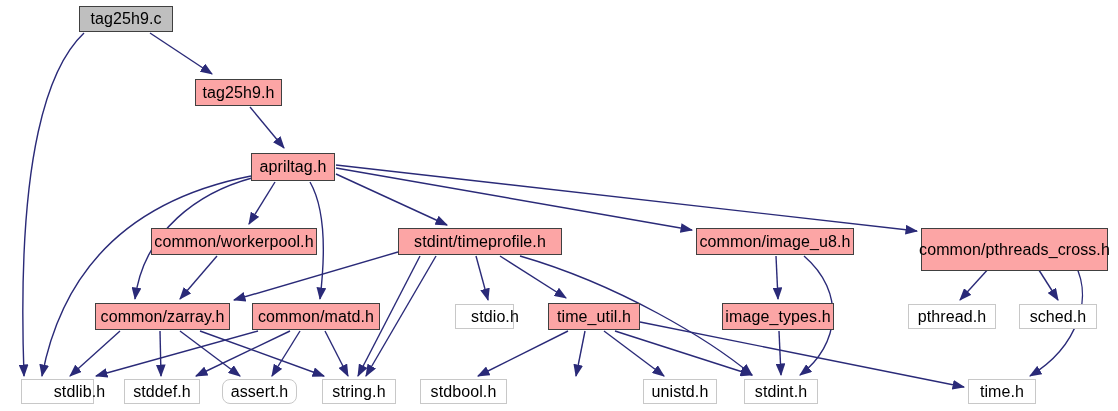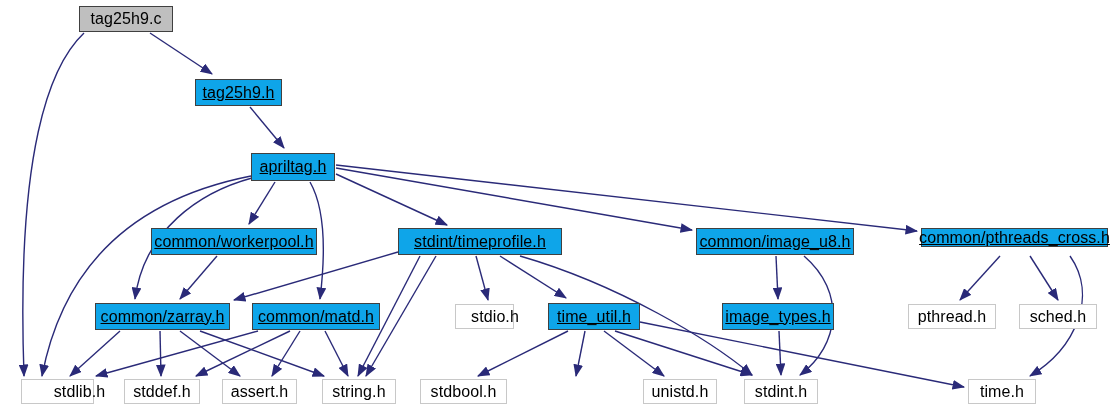--- a/index.html
+++ b/index.html
@@ -29,22 +29,21 @@
     align-items: center;
     justify-content: center;
     background: #ffffff;
     font-size: 16px;
     color: #000000;
     white-space: nowrap;
     letter-spacing: 0.1px;
   }
   .node-box.kind-local {
     border: 1.6px solid #404040;
-    background: #0ea5e9;
-    text-decoration: underline;
+    background: #fca5a5;
   }
   .node-box.kind-current {
     border: 1.6px solid #404040;
     background: #bfbfbf;
   }
   .node-box.kind-system {
     border: 1.3px solid #c8c8c8;
     background: #ffffff;
   }
   .node-label {
@@ -112,21 +111,21 @@
       </div>
       <div class="node-box kind-local" style="left: 151px; top: 228px; width: 166px; height: 27px;">
         <span class="node-label">common/workerpool.h</span>
       </div>
       <div class="node-box kind-local" style="left: 398px; top: 228px; width: 164px; height: 27px;">
         <span class="node-label">stdint/timeprofile.h</span>
       </div>
       <div class="node-box kind-local" style="left: 696px; top: 228px; width: 158px; height: 27px;">
         <span class="node-label">common/image_u8.h</span>
       </div>
-      <div class="node-box kind-local" style="left: 921px; top: 228px; width: 187px; height: 19px;">
+      <div class="node-box kind-local" style="left: 921px; top: 228px; width: 187px; height: 43px;">
         <span class="node-label">common/pthreads_cross.h</span>
       </div>
       <div class="node-box kind-local" style="left: 95px; top: 303px; width: 135px; height: 27px;">
         <span class="node-label">common/zarray.h</span>
       </div>
       <div class="node-box kind-local" style="left: 252px; top: 303px; width: 128px; height: 27px;">
         <span class="node-label">common/matd.h</span>
       </div>
       <div class="node-box kind-system" style="left: 455px; top: 304px; width: 59px; height: 25px; padding-left: 21px;">
         <span class="node-label">stdio.h</span>
@@ -142,21 +141,21 @@
       </div>
       <div class="node-box kind-system" style="left: 1019px; top: 304px; width: 78px; height: 25px;">
         <span class="node-label">sched.h</span>
       </div>
       <div class="node-box kind-system" style="left: 21px; top: 379px; width: 73px; height: 25px; padding-left: 44px;">
         <span class="node-label">stdlib.h</span>
       </div>
       <div class="node-box kind-system" style="left: 124px; top: 379px; width: 76px; height: 25px;">
         <span class="node-label">stddef.h</span>
       </div>
-      <div class="node-box kind-system" style="left: 222px; top: 379px; width: 75px; height: 25px;">
+      <div class="node-box kind-system" style="left: 222px; top: 379px; width: 75px; height: 25px; border-radius: 8px;">
         <span class="node-label">assert.h</span>
       </div>
       <div class="node-box kind-system" style="left: 322px; top: 379px; width: 74px; height: 25px; text-align: center;">
         <span class="node-label">string.h</span>
       </div>
       <div class="node-box kind-system" style="left: 420px; top: 379px; width: 87px; height: 25px;">
         <span class="node-label">stdbool.h</span>
       </div>
       <div class="node-box kind-system" style="left: 528px; top: 379px; width: 93px; height: 18px; margin-top: 32px;">
         <span class="node-label">sys/time.h</span>

